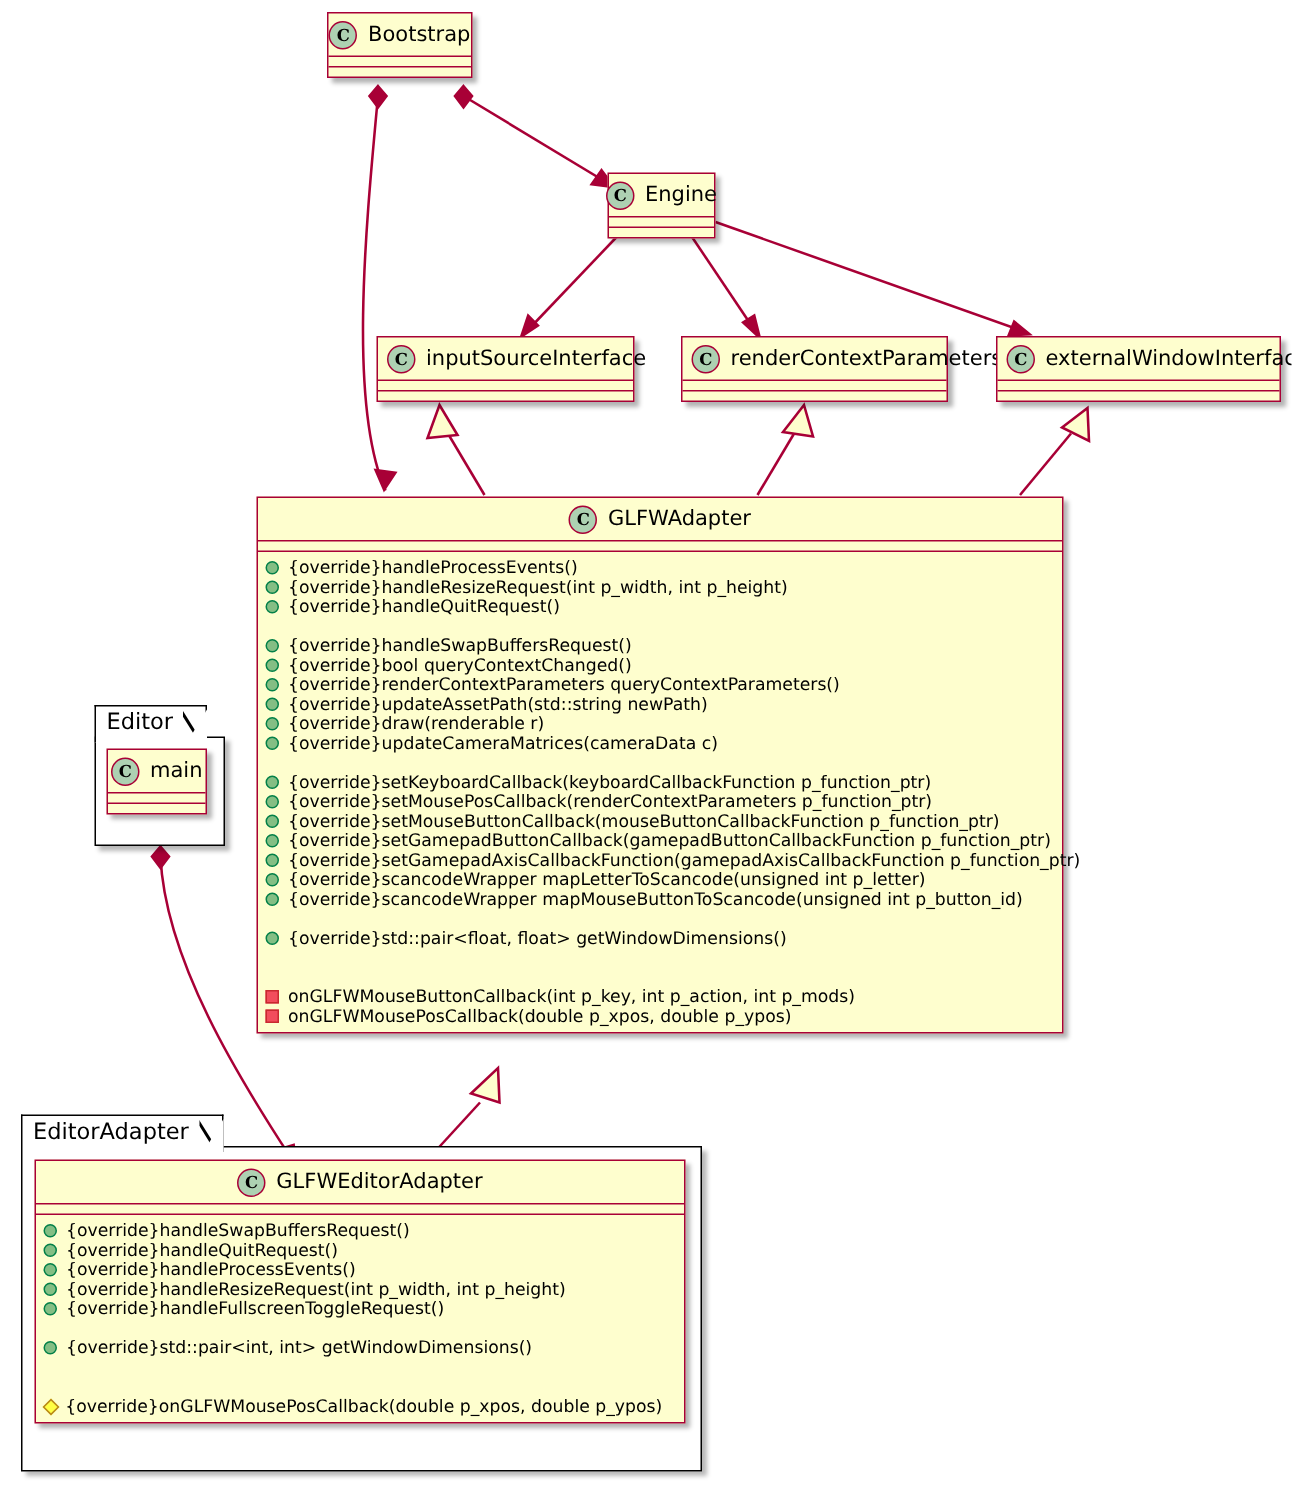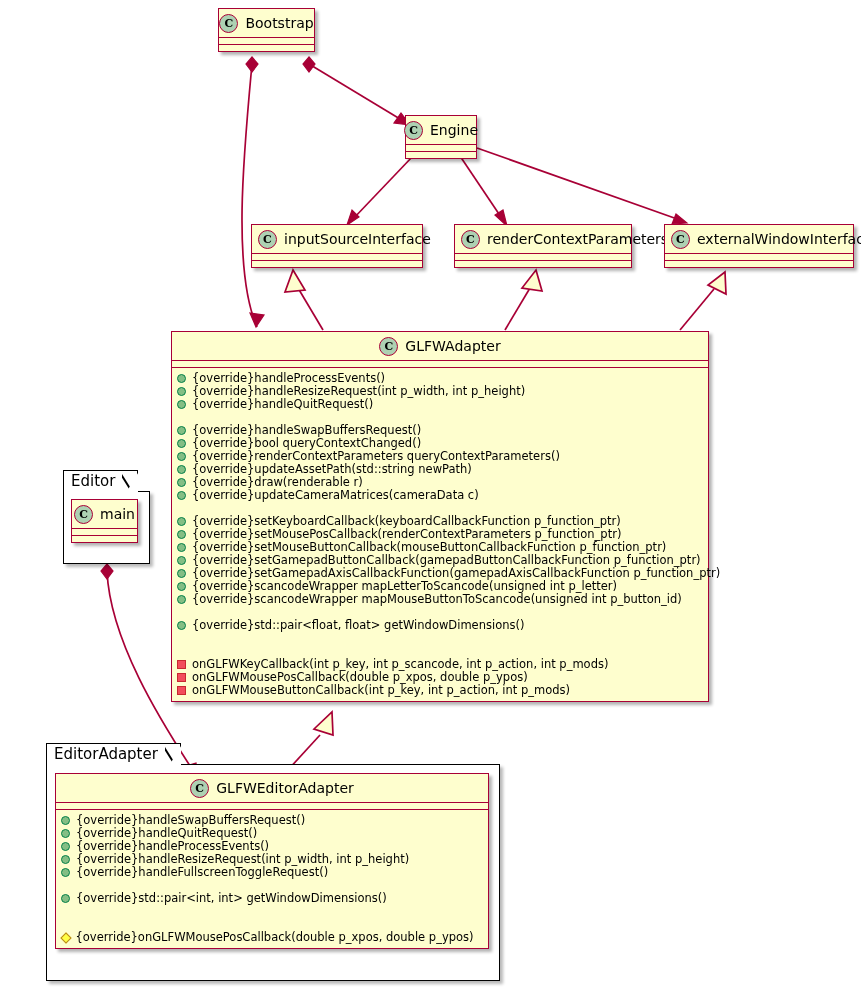--- a/index.html
+++ b/index.html
@@ -387,34 +387,30 @@
         </div>
         <div class="spacer"></div>
         <div class="member">
           <span class="vis vis-public"></span>
           <span class="mtext">{override}std::pair&lt;float, float&gt; getWindowDimensions()</span>
         </div>
         <div class="spacer"></div>
         <div class="spacer"></div>
         <div class="member">
           <span class="vis vis-private"></span>
-          <span class="mtext">onGLFWKeyCallback(int p_key, int p_scancode, int p_action, int p_mods)</span>
+          <span class="mtext">onGLFWMouseButtonCallback(int p_key, int p_action, int p_mods)</span>
         </div>
         <div class="member">
           <span class="vis vis-private"></span>
           <span class="mtext">onGLFWMousePosCallback(double p_xpos, double p_ypos)</span>
         </div>
-        <div class="member">
-          <span class="vis vis-private"></span>
-          <span class="mtext">onGLFWMouseButtonCallback(int p_key, int p_action, int p_mods)</span>
-        </div>
       </div>
   </div>
 
-  <div class="pkg" style="left:14px; top:743px; width:454px; height:240px;margin-left:32px;">
+  <div class="pkg" style="left:14px; top:743px; width:454px; height:240px;">
     <div class="pkg-tab">
       <span>EditorAdapter</span>
       <span class="pkg-slash"></span>
     </div>
     <div class="pkg-body" style="top:21px; width:454px; height:217px;"></div>
 
     <div class="cls" style="left:9px; top:30px; width:434px;">
       <div class="cls-title">
         <span class="cls-badge">C</span>
         <span>GLFWEditorAdapter</span>

